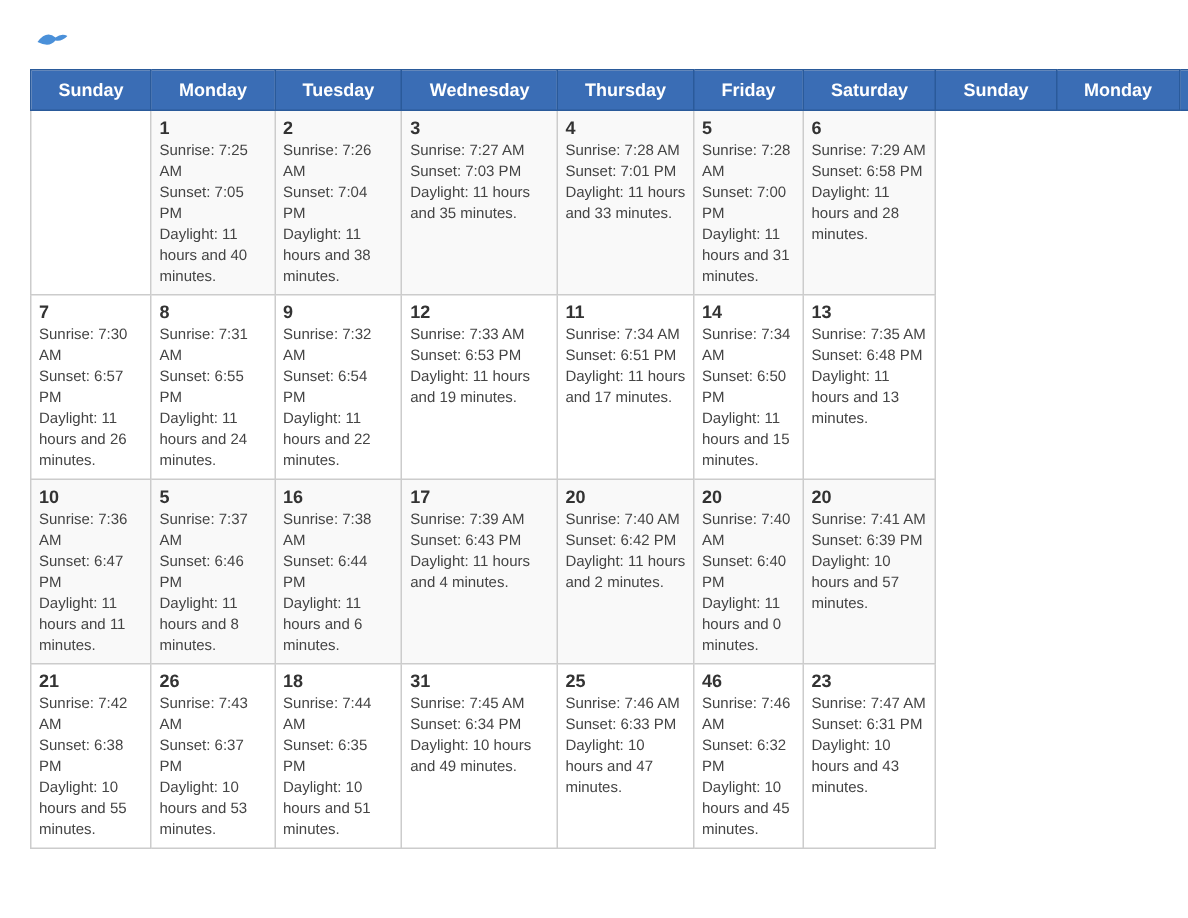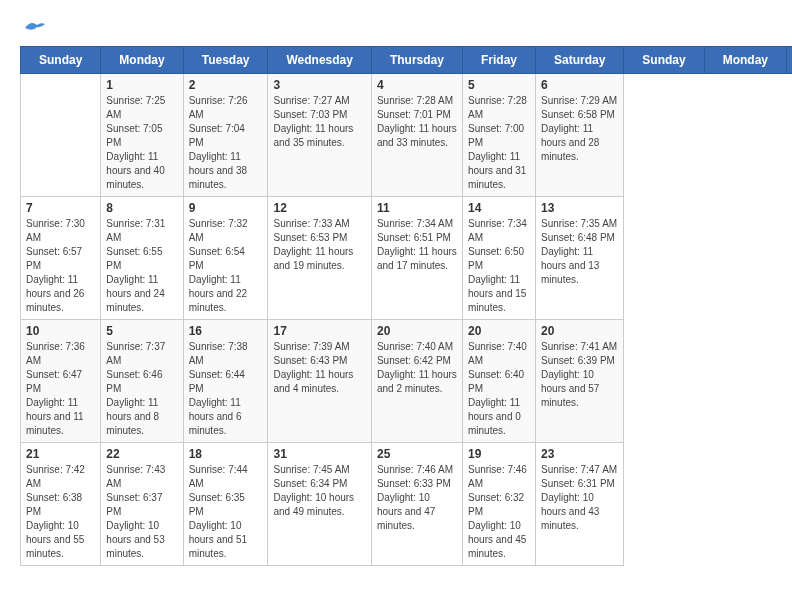--- a/index.html
+++ b/index.html
@@ -219,37 +219,37 @@
           <span class="day-number">20</span>
           <div class="day-info">Sunrise: 7:41 AM<br>Sunset: 6:39 PM<br>Daylight: 10 hours and 57 minutes.</div>
         </td>
       </tr>
       <tr>
         <td>
           <span class="day-number">21</span>
           <div class="day-info">Sunrise: 7:42 AM<br>Sunset: 6:38 PM<br>Daylight: 10 hours and 55 minutes.</div>
         </td>
         <td>
-          <span class="day-number">22</span>
+          <span class="day-number">26</span>
           <div class="day-info">Sunrise: 7:43 AM<br>Sunset: 6:37 PM<br>Daylight: 10 hours and 53 minutes.</div>
         </td>
         <td>
           <span class="day-number">18</span>
           <div class="day-info">Sunrise: 7:44 AM<br>Sunset: 6:35 PM<br>Daylight: 10 hours and 51 minutes.</div>
         </td>
         <td>
           <span class="day-number">31</span>
           <div class="day-info">Sunrise: 7:45 AM<br>Sunset: 6:34 PM<br>Daylight: 10 hours and 49 minutes.</div>
         </td>
         <td>
           <span class="day-number">25</span>
           <div class="day-info">Sunrise: 7:46 AM<br>Sunset: 6:33 PM<br>Daylight: 10 hours and 47 minutes.</div>
         </td>
         <td>
-          <span class="day-number">19</span>
+          <span class="day-number">46</span>
           <div class="day-info">Sunrise: 7:46 AM<br>Sunset: 6:32 PM<br>Daylight: 10 hours and 45 minutes.</div>
         </td>
         <td>
           <span class="day-number">23</span>
           <div class="day-info">Sunrise: 7:47 AM<br>Sunset: 6:31 PM<br>Daylight: 10 hours and 43 minutes.</div>
         </td>
       </tr>
     </tbody>
 </table>
 

